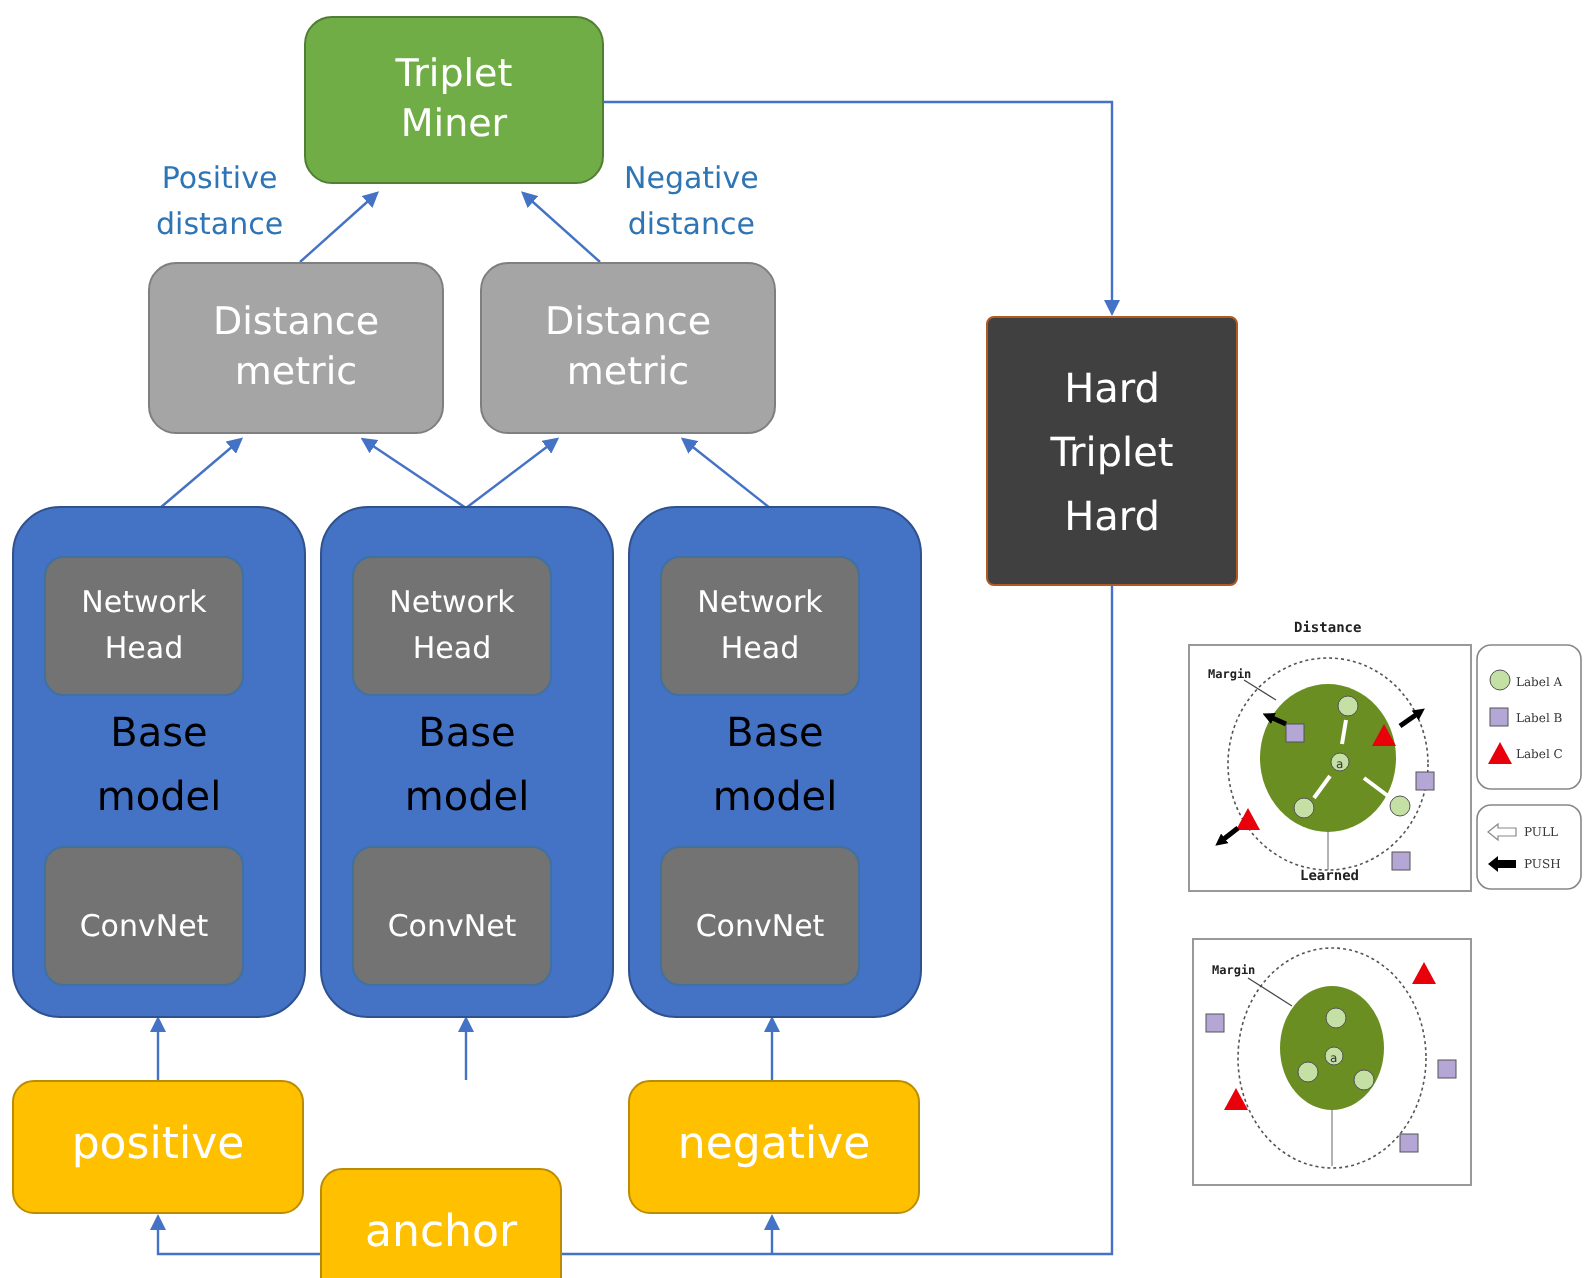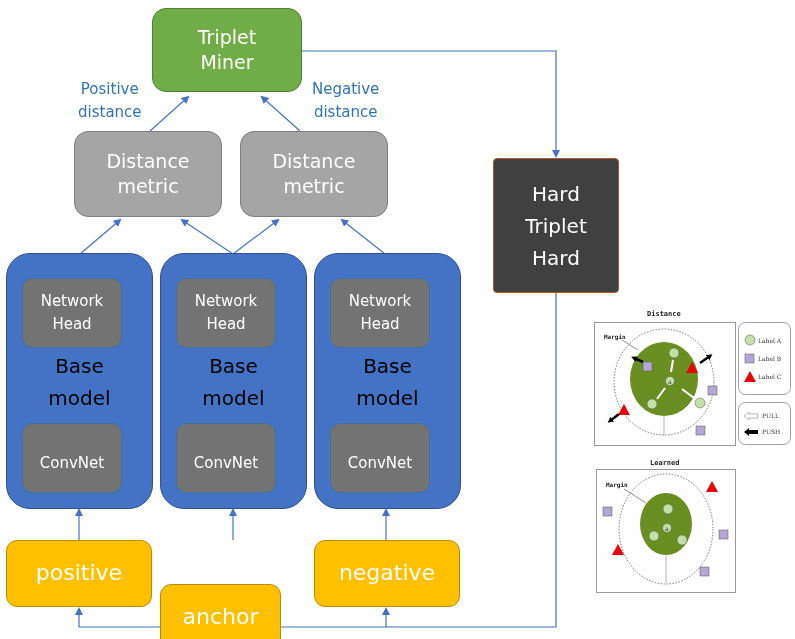--- a/index.html
+++ b/index.html
@@ -185,21 +185,21 @@
   <text x="20" y="57" font-family="DejaVu Serif, serif" font-size="6" fill="#333">Label C</text>
 </svg>
 <svg class="panel" style="left:738px; top:402px;" width="54" height="44">
   <rect x="0.5" y="0.5" width="52" height="42" rx="7" fill="#fff" stroke="#888" stroke-width="0.8"></rect>
   <path d="M6,14 L11,10 L11,12 L20,12 L20,16 L11,16 L11,18 z" fill="#fff" stroke="#888" stroke-width="0.6"></path>
   <text x="24" y="16" font-family="DejaVu Serif, serif" font-size="6" fill="#333">PULL</text>
   <path d="M6,30 L11,26 L11,28 L20,28 L20,32 L11,32 L11,34 z" fill="#000"></path>
   <text x="24" y="32" font-family="DejaVu Serif, serif" font-size="6" fill="#333">PUSH</text>
 </svg>
 
-<div class="ptitle" style="left:650px; top:459px;">Learned</div>
+<div class="ptitle" style="left:650px; top:434px;">Learned</div>
 <svg class="panel" style="left:596px; top:469px;" width="140" height="124">
   <rect x="0.5" y="0.5" width="139" height="123" fill="#fff" stroke="#999" stroke-width="1"></rect>
   <ellipse cx="70" cy="60" rx="47" ry="55" fill="none" stroke="#555" stroke-dasharray="1.5,1.5" stroke-width="0.8"></ellipse>
   <ellipse cx="70" cy="55" rx="26" ry="31" fill="#6b8e23"></ellipse>
   <text x="10" y="18" font-family="DejaVu Sans Mono, monospace" font-size="6" font-weight="bold" fill="#222">Margin</text>
   <line x1="28" y1="20" x2="50" y2="34" stroke="#444" stroke-width="0.6"></line>
   <circle cx="72" cy="40" r="5" fill="#c5e0a5" stroke="#555" stroke-width="0.5"></circle>
   <circle cx="58" cy="67" r="5" fill="#c5e0a5" stroke="#555" stroke-width="0.5"></circle>
   <circle cx="86" cy="71" r="5" fill="#c5e0a5" stroke="#555" stroke-width="0.5"></circle>
   <circle cx="71" cy="59" r="4.5" fill="#c5e0a5" stroke="#555" stroke-width="0.5"></circle>

